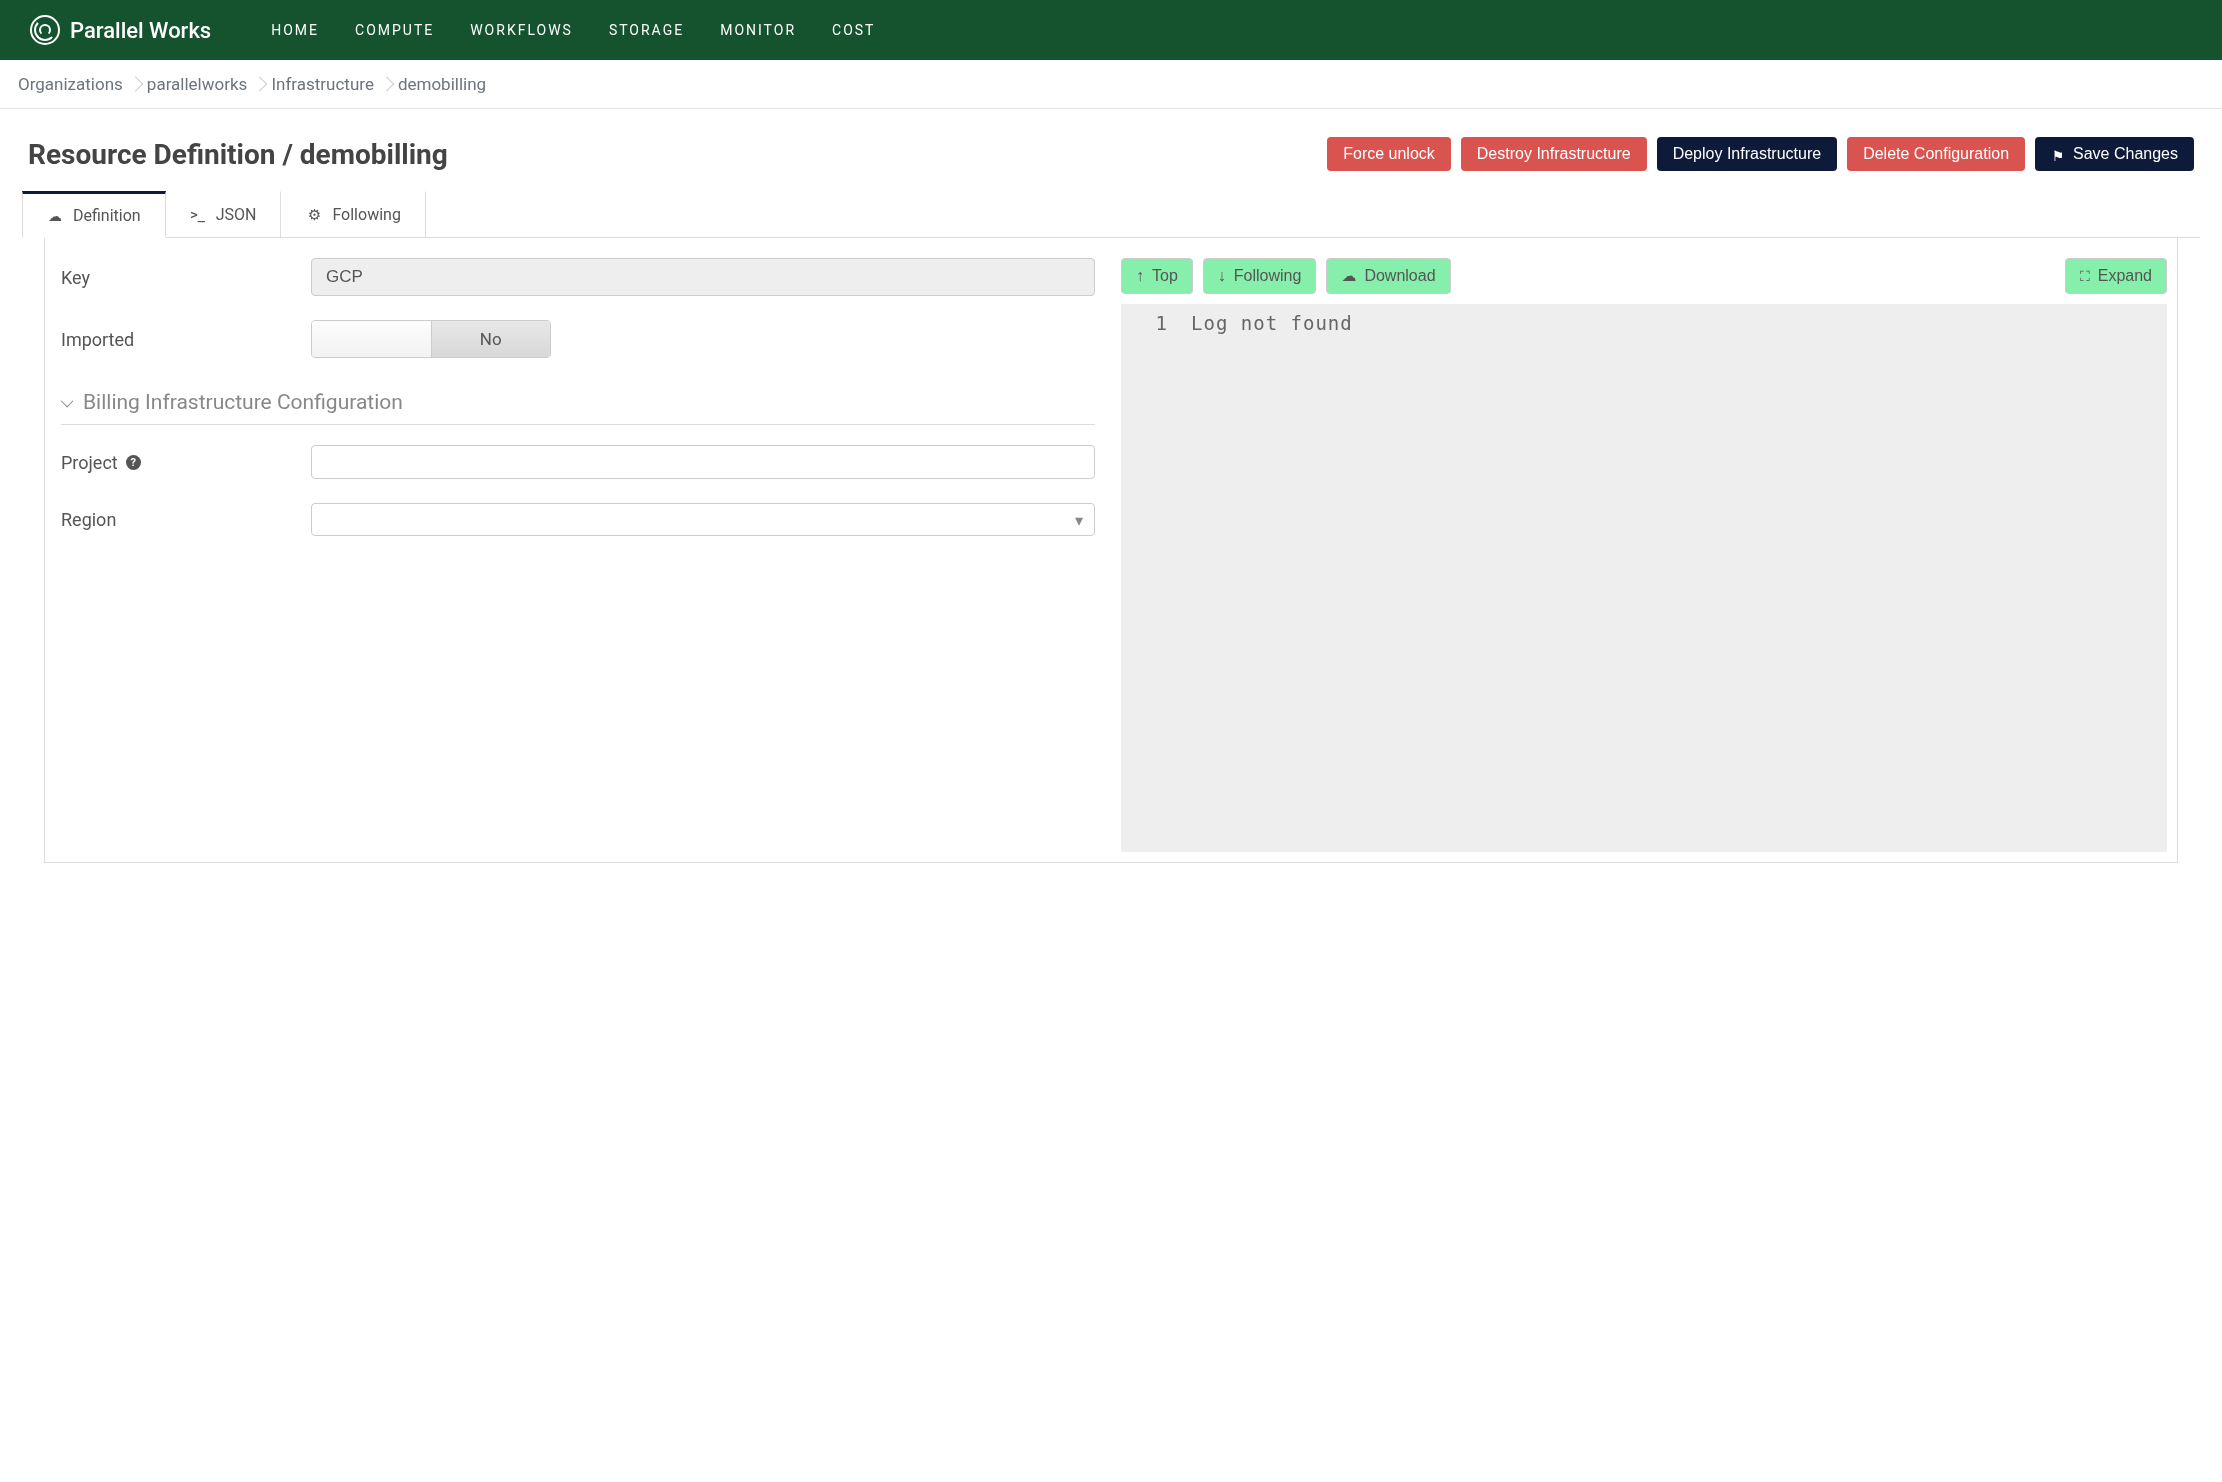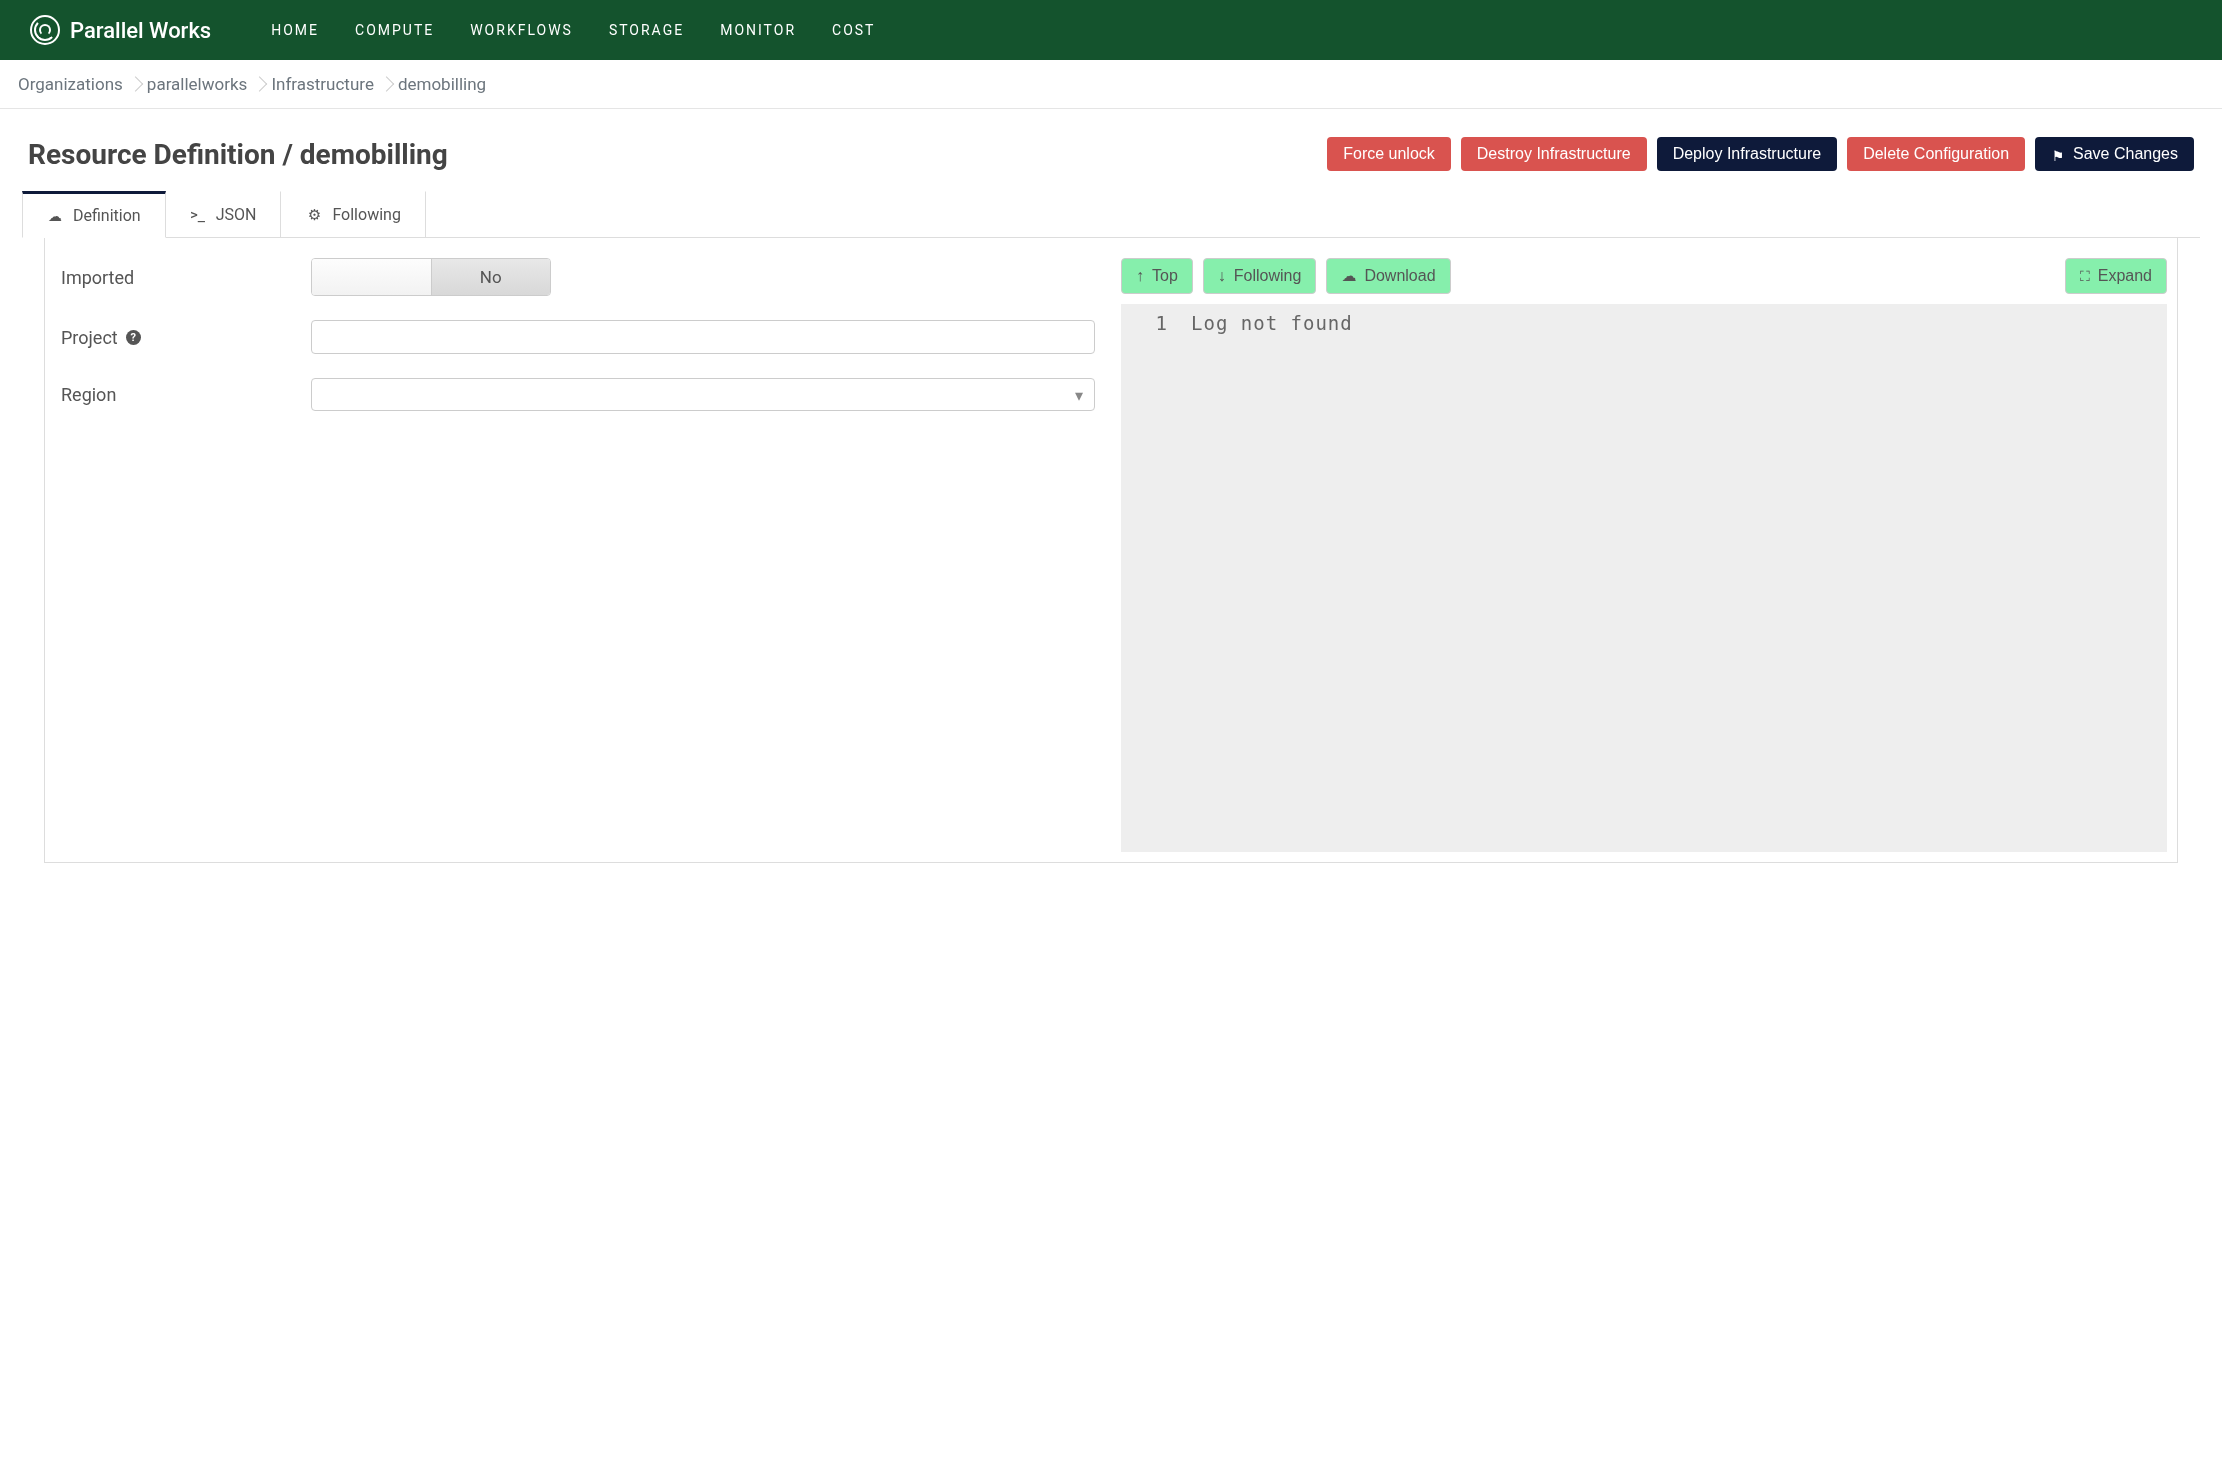--- a/index.html
+++ b/index.html
@@ -409,31 +409,41 @@
   </div>
   <div class="tab">
     <span class="tab-icon icon-gear"></span>
     <span>Following</span>
   </div>
 </div>
 
 <div class="content">
   <div class="left-panel">
 
+    <div class="form-row">
+      <div class="form-label">Key</div>
+      <div class="form-input-wrap">
+        <input class="readonly-input" readonly="" value="GCP" style="">
+      </div>
+    </div>
 
     <div class="form-row">
       <div class="form-label">Imported</div>
       <div class="form-input-wrap">
         <div class="toggle">
           <div class="toggle-half left"></div>
           <div class="toggle-half right">No</div>
         </div>
       </div>
     </div>
 
+    <div class="section-header">
+      <span class="chevron-down"></span>
+      <span>Billing Infrastructure Configuration</span>
+    </div>
 
     <div class="form-row">
       <div class="form-label">
         <span>Project</span>
         <span class="help-icon">?</span>
       </div>
       <div class="form-input-wrap">
         <input class="text-input" type="text" value="" style="">
       </div>
     </div>

